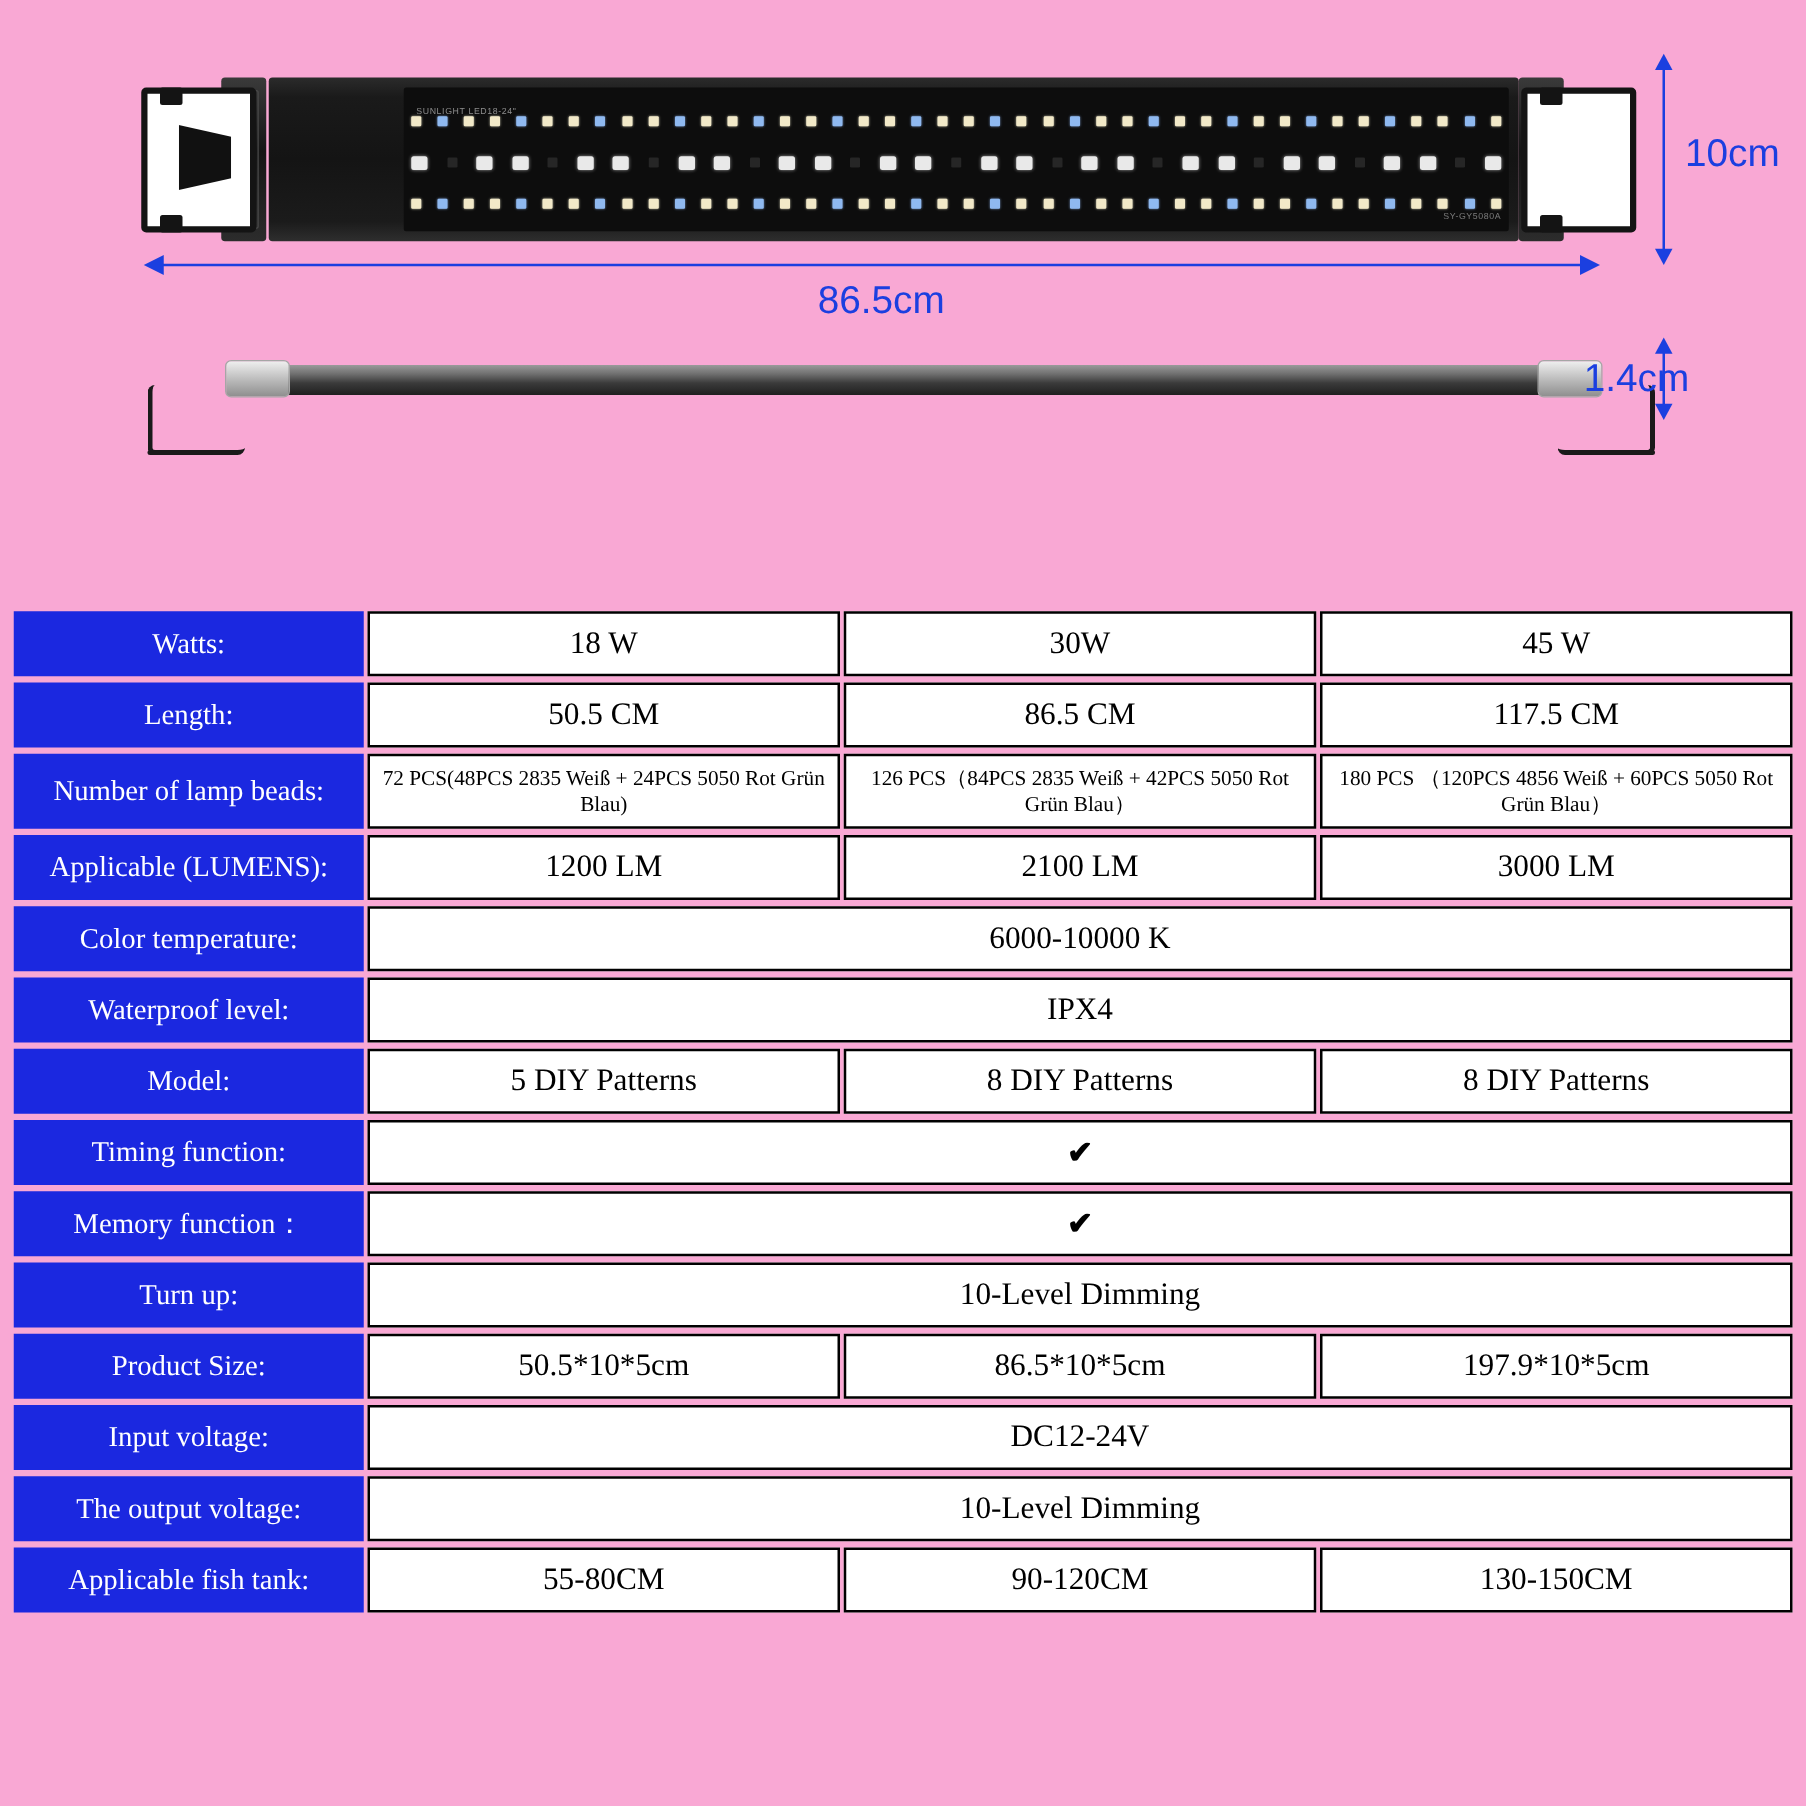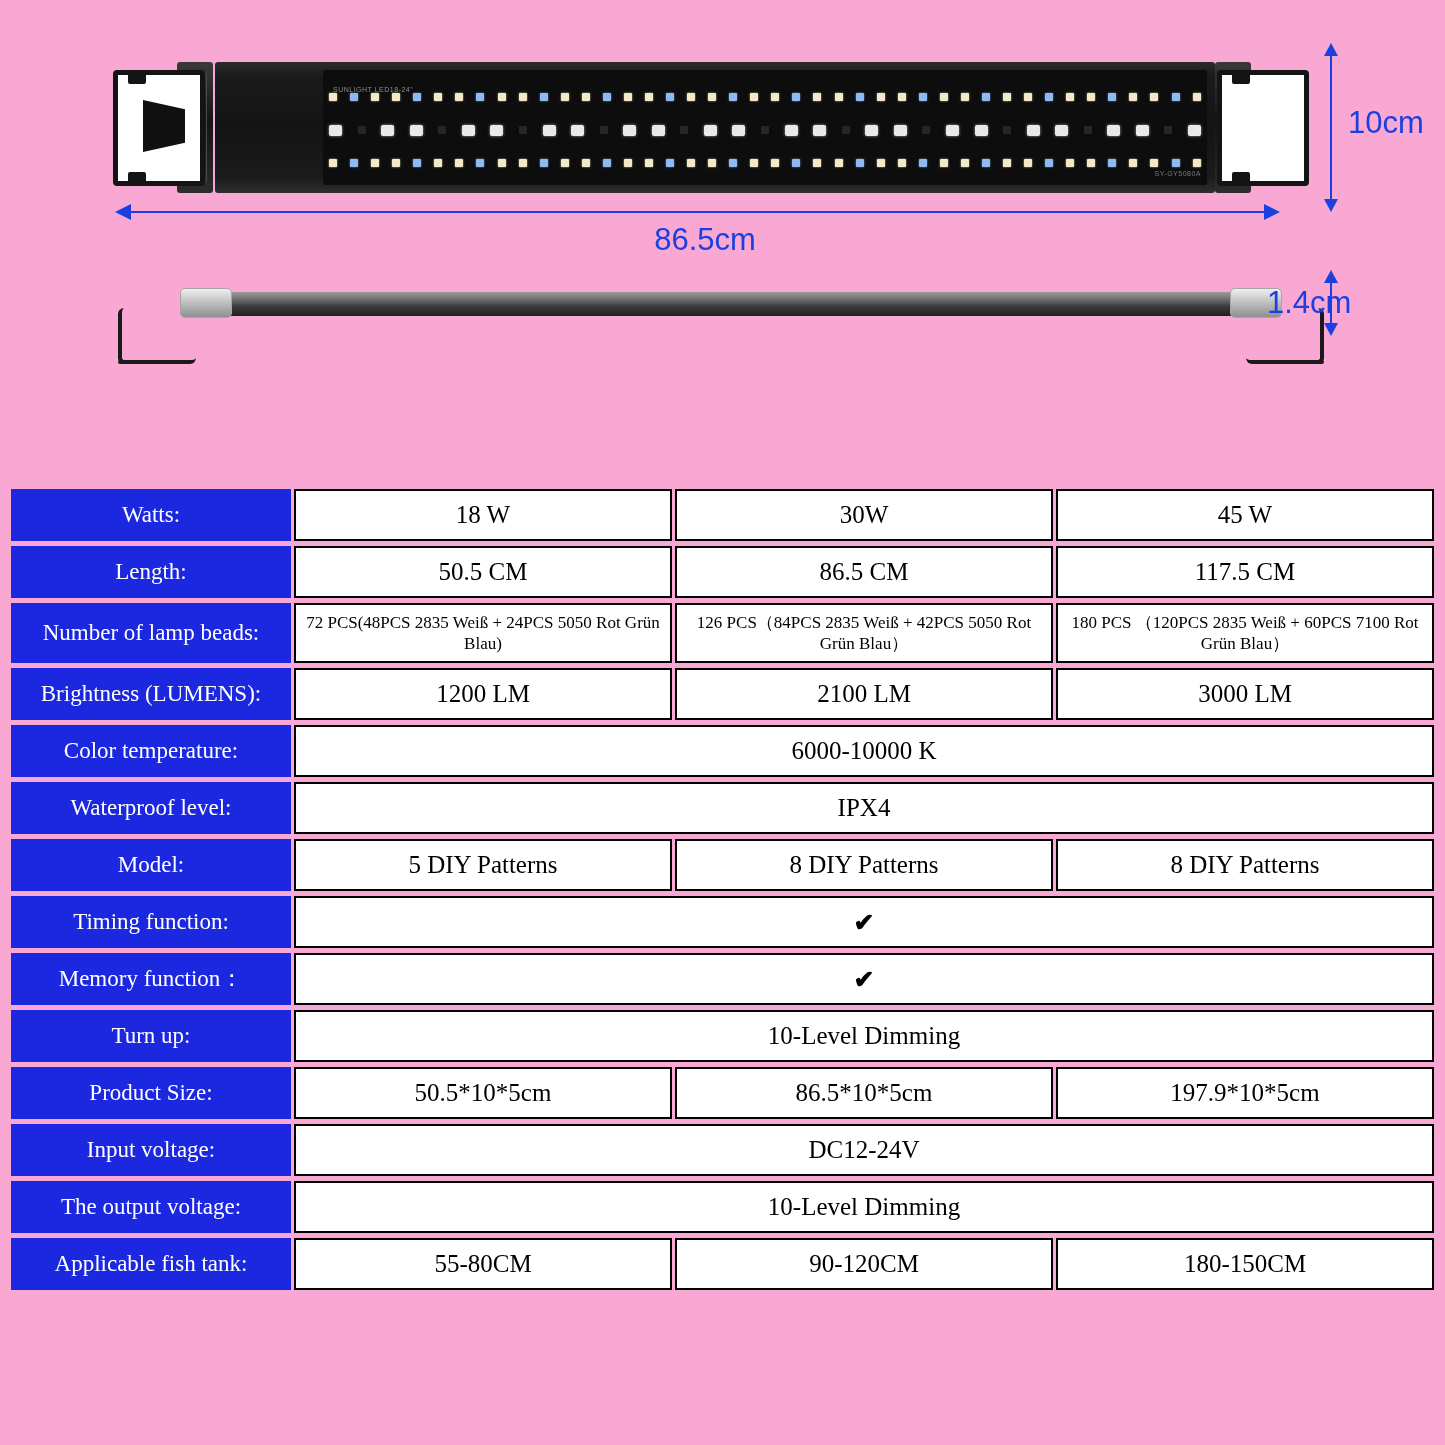--- a/index.html
+++ b/index.html
@@ -486,24 +486,24 @@
         <tr>
           <td class="label">Length:</td>
           <td class="">50.5 CM</td>
           <td class="">86.5 CM</td>
           <td class="">117.5 CM</td>
         </tr>
         <tr>
           <td class="label tall">Number of lamp beads:</td>
           <td class="small tall">72 PCS(48PCS 2835 Weiß + 24PCS 5050 Rot Grün Blau)</td>
           <td class="small tall">126 PCS（84PCS 2835 Weiß + 42PCS 5050 Rot Grün Blau）</td>
-          <td class="small tall">180 PCS （120PCS 2835 Weiß + 60PCS 7100 Rot Grün Blau）</td>
-        </tr>
-        <tr>
-          <td class="label">Brightness (LUMENS):</td>
+          <td class="small tall">180 PCS （120PCS 4856 Weiß + 60PCS 5050 Rot Grün Blau）</td>
+        </tr>
+        <tr>
+          <td class="label">Applicable (LUMENS):</td>
           <td class="">1200 LM</td>
           <td class="">2100 LM</td>
           <td class="">3000 LM</td>
         </tr>
         <tr>
           <td class="label">Color temperature:</td>
           <td colspan="3" class="">6000-10000 K</td>
         </tr>
         <tr>
           <td class="label">Waterproof level:</td>
@@ -538,18 +538,18 @@
           <td colspan="3" class="">DC12-24V</td>
         </tr>
         <tr>
           <td class="label">The output voltage:</td>
           <td colspan="3" class="">10-Level Dimming</td>
         </tr>
         <tr>
           <td class="label">Applicable fish tank:</td>
           <td class="">55-80CM</td>
           <td class="">90-120CM</td>
-          <td class="">180-150CM</td>
+          <td class="">130-150CM</td>
         </tr>
       </tbody>
   </table>
 
 </div>
 
 </body></html>

